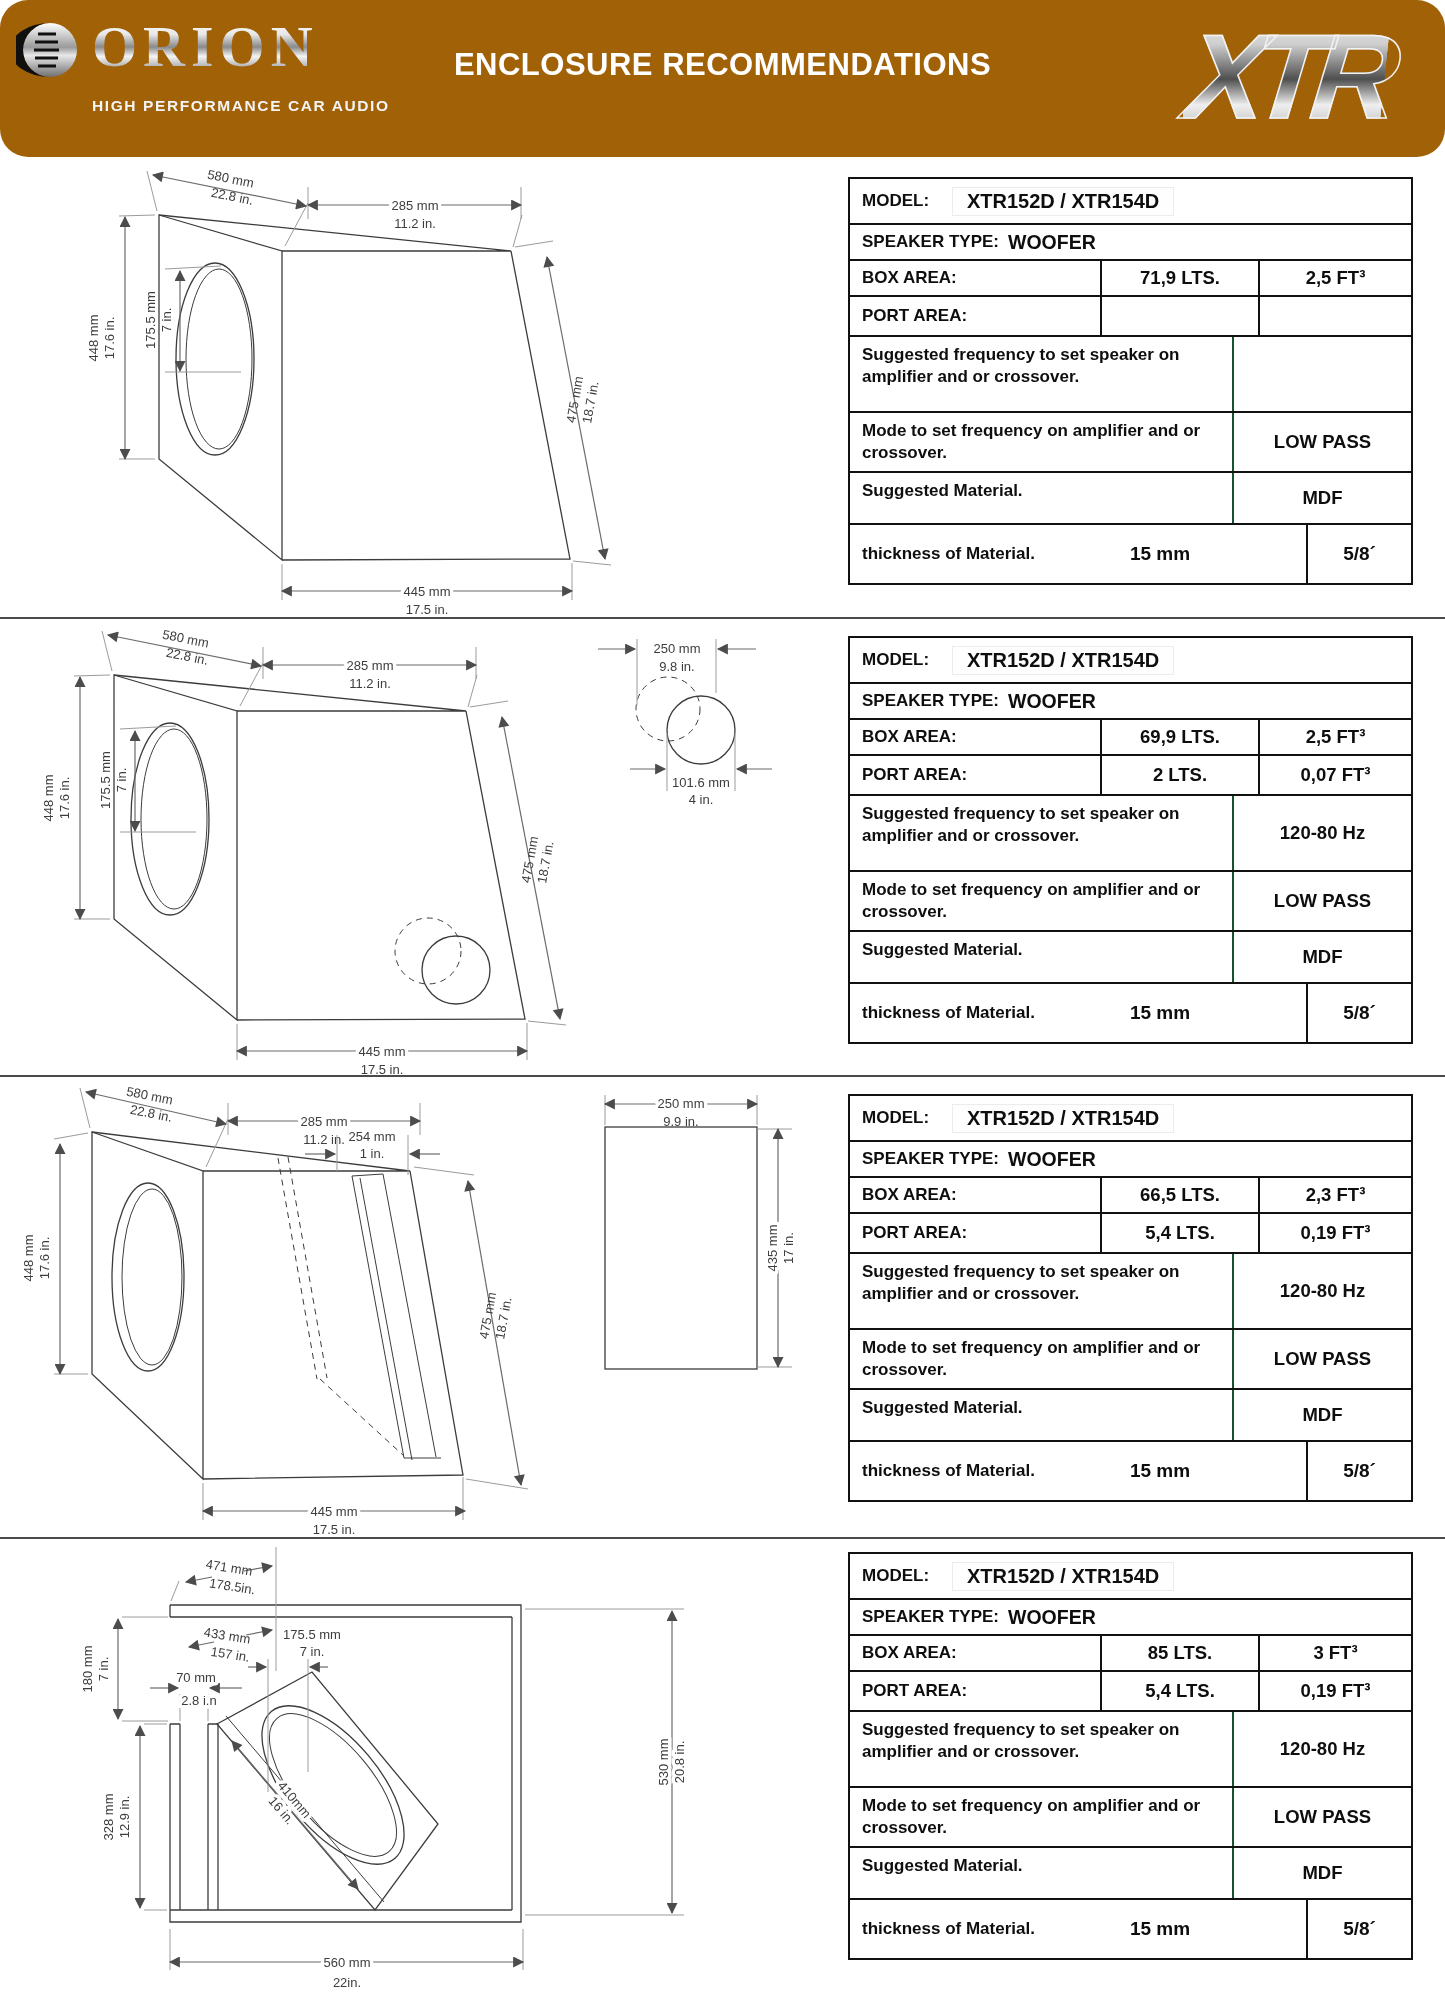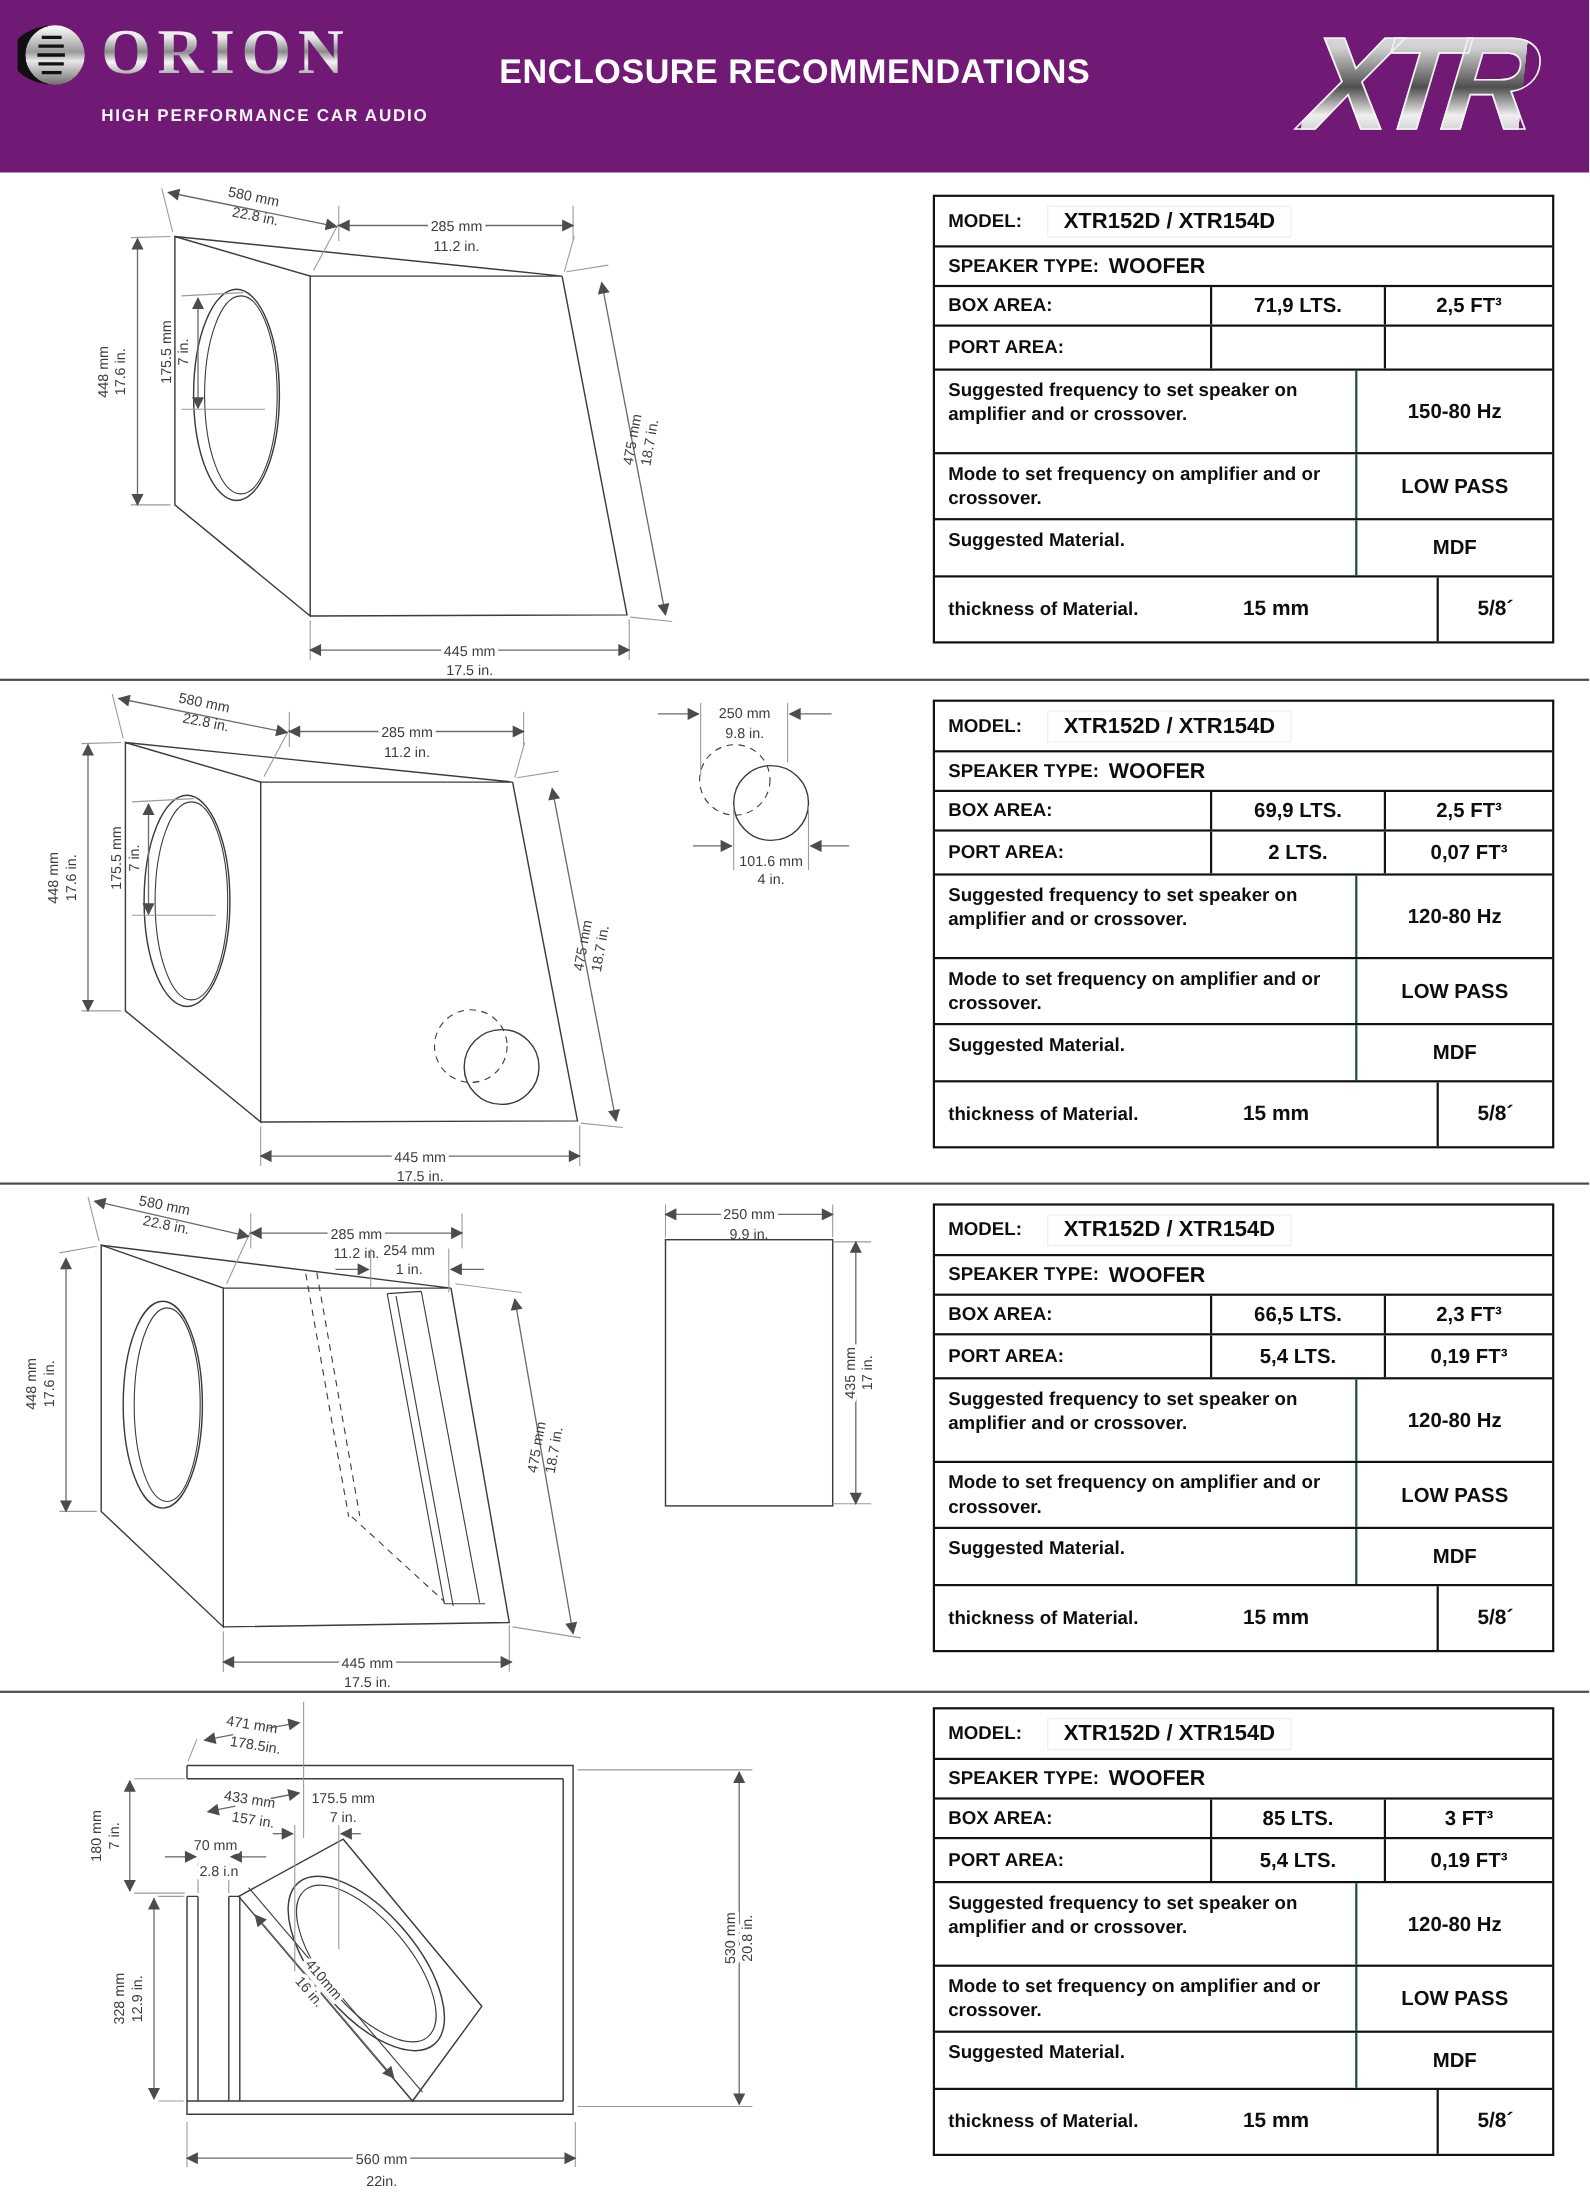--- a/index.html
+++ b/index.html
@@ -1,20 +1,20 @@
 <!DOCTYPE html>
 <html><head>
 <meta charset="utf-8">
 <style>
   html,body{margin:0;padding:0;background:#ffffff;}
   #page{position:relative;width:1445px;height:1999px;background:#fff;overflow:hidden;
         font-family:"Liberation Sans",sans-serif;}
 
   
-  .header{position:absolute;left:0;top:0;width:1445px;height:157px;background:#701a75;}
+  .header{position:absolute;left:0;top:0;width:1445px;height:157px;background:#a16207;border-radius:28px;}
   .orion-logo{position:absolute;left:16px;top:18px;display:flex;align-items:flex-start;}
   .orion-text{font-family:"Liberation Serif",serif;font-weight:bold;font-size:58px;line-height:58px;
       letter-spacing:6px;background:linear-gradient(180deg,#ffffff 0%,#e8e8e8 28%,#8a8a8a 50%,#f4f4f4 66%,#777 100%);
       -webkit-background-clip:text;background-clip:text;color:transparent;}
   .orion-tag{font-size:15.5px;letter-spacing:1.6px;color:#f4f4f4;font-weight:bold;margin-top:21px;}
   .page-title{position:absolute;left:50%;transform:translateX(-50%);top:47px;color:#fff;
       font-weight:bold;font-size:31px;letter-spacing:0.5px;white-space:nowrap;}
   .xtr-logo{position:absolute;right:60px;top:-4px;font-weight:bold;font-style:italic;font-size:120px;line-height:160px;
       letter-spacing:-14px;transform:skewX(-6deg);
       background:linear-gradient(180deg,#fdfdfd 0%,#cfcfcf 30%,#4f4f4f 52%,#efefef 68%,#8a8a8a 100%);
@@ -167,21 +167,20 @@
         <div class="cell w-c2">71,9 LTS.</div>
         <div class="cell w-c3">2,5 FT³</div>
       </div>
       <div class="st-row h-port">
         <div class="lbl w-lab3">PORT AREA:</div>
         <div class="cell w-c2"></div>
         <div class="cell w-c3"></div>
       </div>
       <div class="st-row h-freq">
         <div class="lbl w-lab2 top-al">Suggested frequency to set speaker on amplifier and or crossover.</div>
-        <div class="cell cv">150-80 Hz</div>
       </div>
       <div class="st-row h-mode">
         <div class="lbl w-lab2">Mode to set frequency on amplifier and or crossover.</div>
         <div class="cell cv">LOW PASS</div>
       </div>
       <div class="st-row h-mat">
         <div class="lbl w-lab2 top-al">Suggested Material.</div>
         <div class="cell cv">MDF</div>
       </div>
       <div class="st-row h-th">

